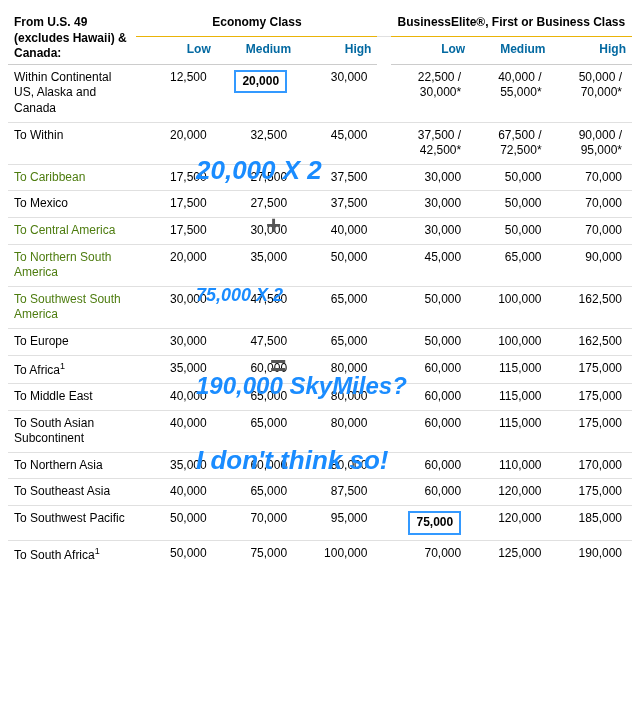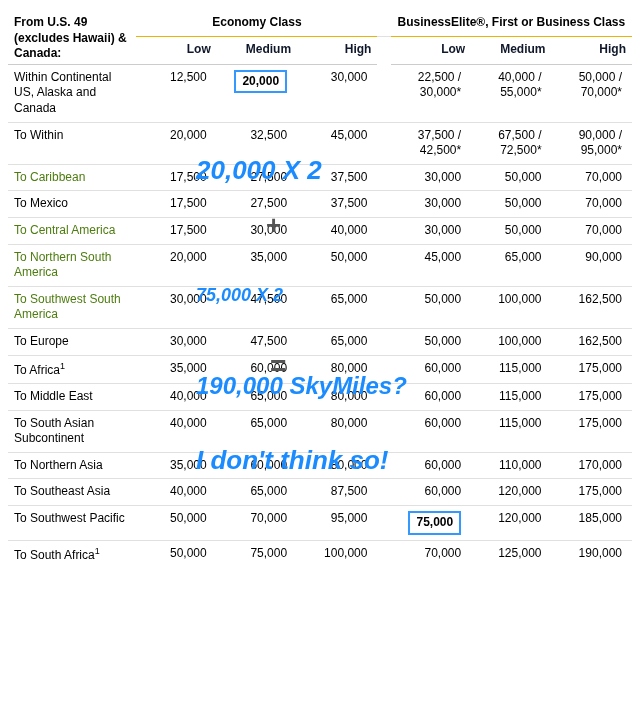--- a/index.html
+++ b/index.html
@@ -46,21 +46,21 @@
       padding-right: 10px;
     }
     .header-group {
       text-align: center;
       font-weight: bold;
       border-bottom: 1px solid #eab308;
       padding-bottom: 4px;
     }
     .subheader {
       font-weight: bold;
-      color: #0f172a;
+      color: #0369a1;
     }
     .region-link {
       color: #4d7c0f;
       text-decoration: none;
     }
     .highlight-box {
       border: 2px solid #3399ff;
       display: inline-block;
       padding: 2px 6px;
       font-weight: bold;

